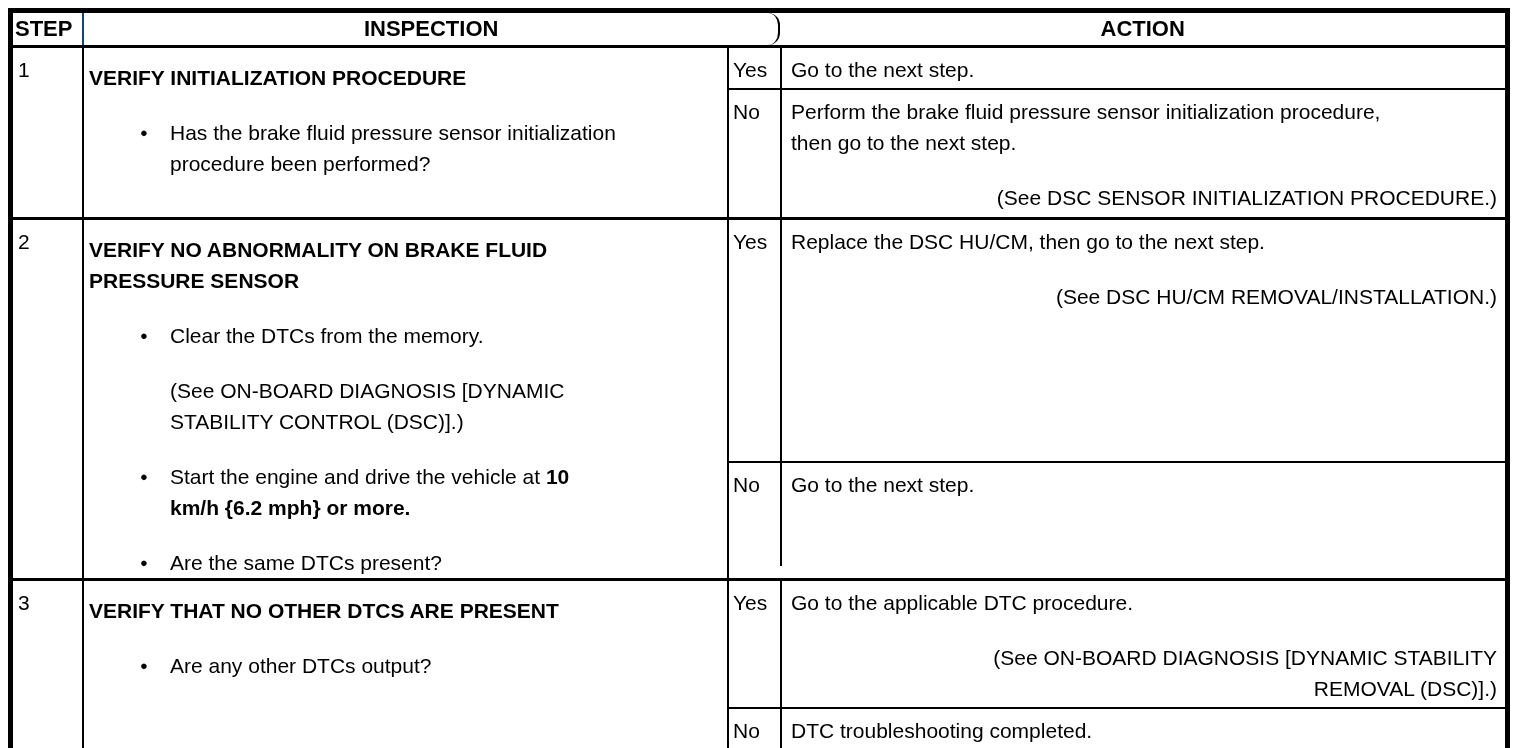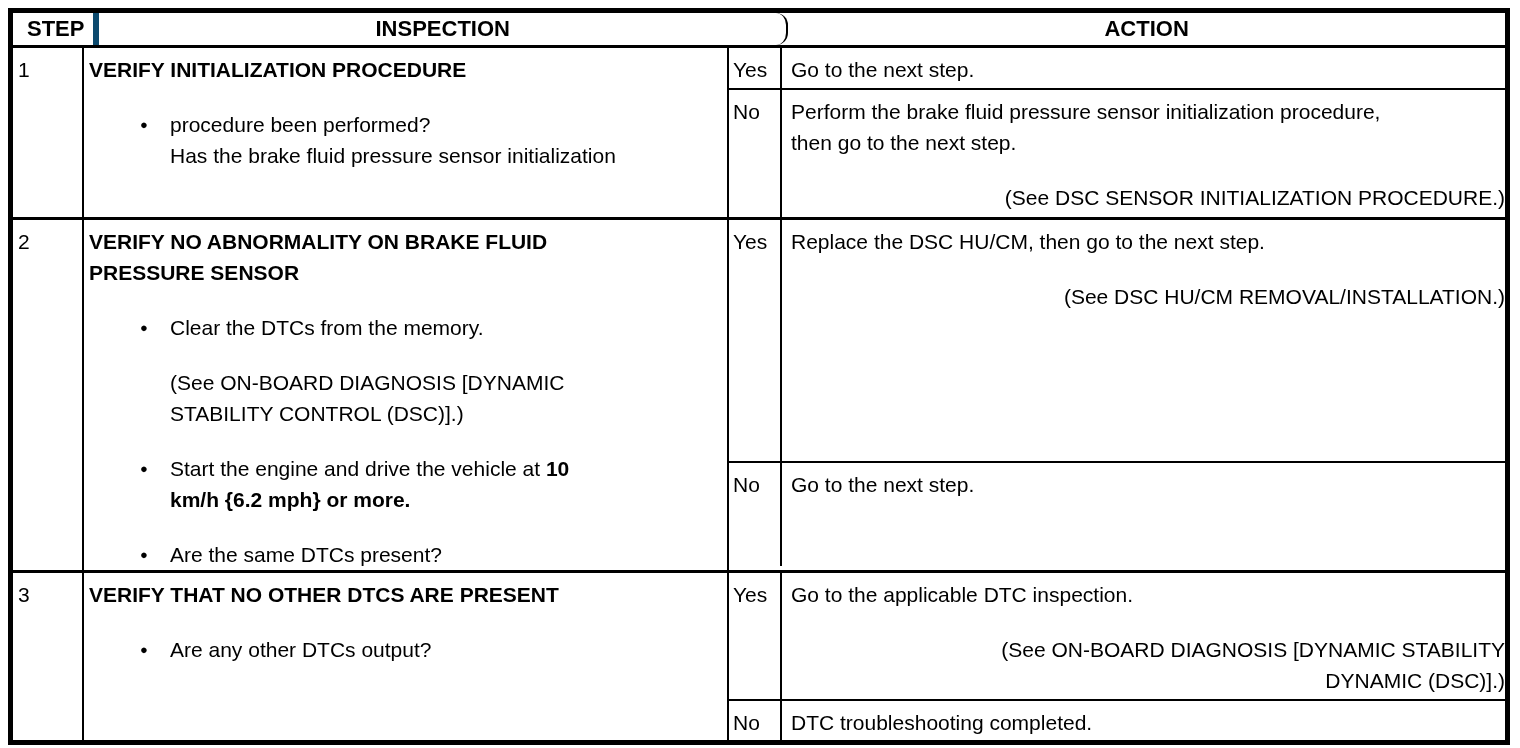--- a/index.html
+++ b/index.html
@@ -9,39 +9,39 @@
     font-family:"Liberation Sans", sans-serif;
     font-size:21px; line-height:31px; color:#000;
     -webkit-font-smoothing:none;
   }
   .page { padding:8px 10px 7px 8px; }
   .dtable { border:5px solid #000; width:1492px; background:#fff; }
 
   
   .hrow { display:flex; border-bottom:3px solid #000; height:32px;
           font-weight:bold; font-size:22px; line-height:32px; }
-  .h-step { width:67px; padding-left:14px; border-right:6px solid #0c4a6e; }
+  .h-step { width:67px; padding-left:2px; border-right:2px solid #0c4a6e; }
   .h-insp { width:696px; border-right:2px solid #000; text-align:center;border-radius:12px; }
   .h-act  { width:726px; text-align:center; }
 
   
   .srow { display:flex; }
   .srow:not(:last-child) { border-bottom:3px solid #000; }
   .c-num  { width:64px; padding:6px 0 0 5px; border-right:2px solid #000; }
-  .c-insp { width:643px; border-right:2px solid #000; padding-top:6px; overflow:hidden; }
+  .c-insp { width:643px; border-right:2px solid #000; padding-top:14px; overflow:hidden; }
   .c-sub  { width:776px; display:flex; flex-direction:column; }
 
   .subrow { display:flex; box-sizing:border-box; overflow:hidden; }
   .subrow.has-div { border-bottom:2px solid #000; }
   .s1 .sub-yes { height:42px; }  .s1 .sub-no { height:127px; }
   .s2 .sub-yes { height:243px; } .s2 .sub-no { height:103px; }
   .s3 .sub-yes { height:128px; } .s3 .sub-no { height:39px; }
 
   .c-ans { width:47px; padding:6px 0 0 4px; border-right:2px solid #000; }
-  .c-act { flex:1; padding:6px 0 0 9px; overflow:hidden;border-radius:9px; }
+  .c-act { flex:1; padding:6px 8px 0 9px; overflow:hidden;border-radius:9px; }
 
   .line { white-space:pre; }
   .insp-title { font-weight:bold; margin-left:5px; }
   .insp-item { margin-top:24px; }
   .bullet-item { margin-left:56px; display:flex; }
   .bullet-glyph { width:30px; flex:none; font-size:13px; line-height:31px; }
   .subpara { margin-left:86px; }
   .para + .para { margin-top:24px;text-align:right; }
   .b { font-weight:bold; }
 </style>
@@ -59,22 +59,22 @@
 
     <div class="srow s1">
       <div class="c-num">1</div>
       <div class="c-insp">
         <div class="insp-title">
           <div class="line">VERIFY INITIALIZATION PROCEDURE</div>
         </div>
         <div class="insp-item bullet-item">
           <span class="bullet-glyph">●</span>
           <div>
+            <div class="line">Has the brake fluid pressure sensor initialization</div>
             <div class="line">procedure been performed?</div>
-            <div class="line">Has the brake fluid pressure sensor initialization</div>
           </div>
         </div>
       </div>
       <div class="c-sub">
         <div class="subrow sub-yes has-div">
           <div class="c-ans">Yes</div>
           <div class="c-act">
             <div class="para">
               <div class="line">Go to the next step.</div>
             </div>
@@ -160,25 +160,25 @@
           <div>
             <div class="line">Are any other DTCs output?</div>
           </div>
         </div>
       </div>
       <div class="c-sub">
         <div class="subrow sub-yes has-div">
           <div class="c-ans">Yes</div>
           <div class="c-act">
             <div class="para">
-              <div class="line">Go to the applicable DTC inspection.</div>
+              <div class="line">Go to the applicable DTC procedure.</div>
             </div>
             <div class="para">
               <div class="line">(See ON-BOARD DIAGNOSIS [DYNAMIC STABILITY</div>
-              <div class="line">DYNAMIC (DSC)].)</div>
+              <div class="line">REMOVAL (DSC)].)</div>
             </div>
           </div>
         </div>
         <div class="subrow sub-no">
           <div class="c-ans">No</div>
           <div class="c-act">
             <div class="para">
               <div class="line">DTC troubleshooting completed.</div>
             </div>
           </div>

